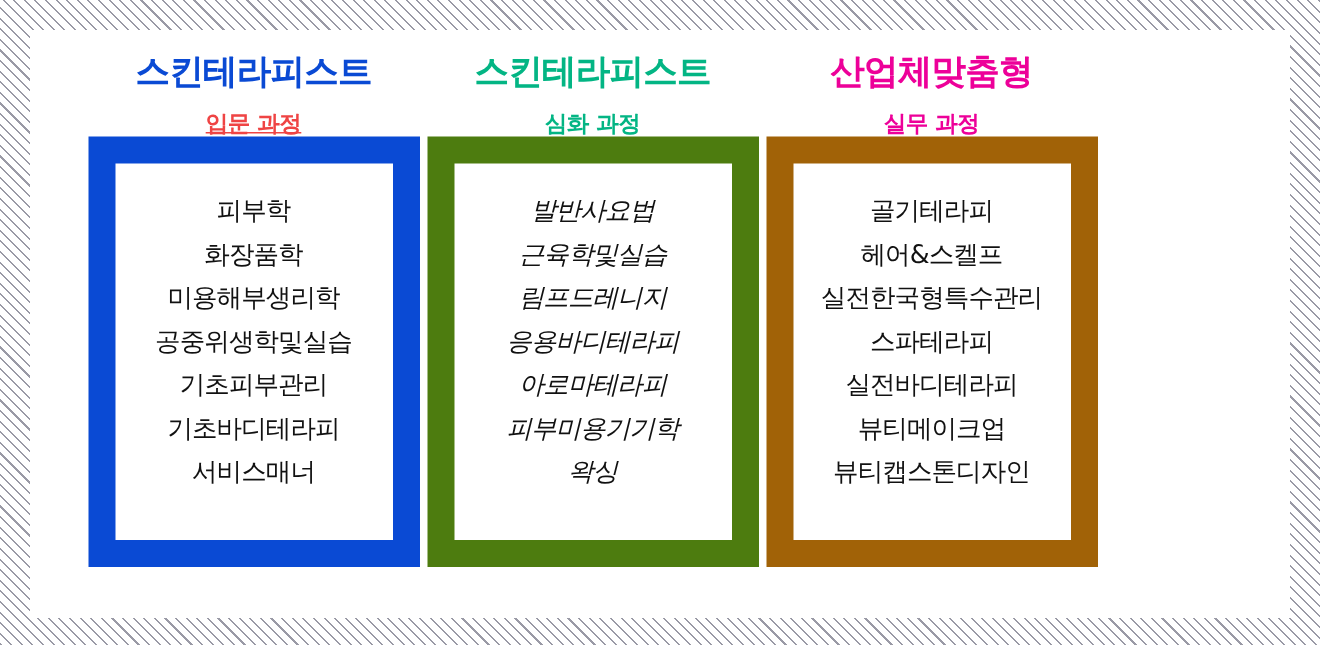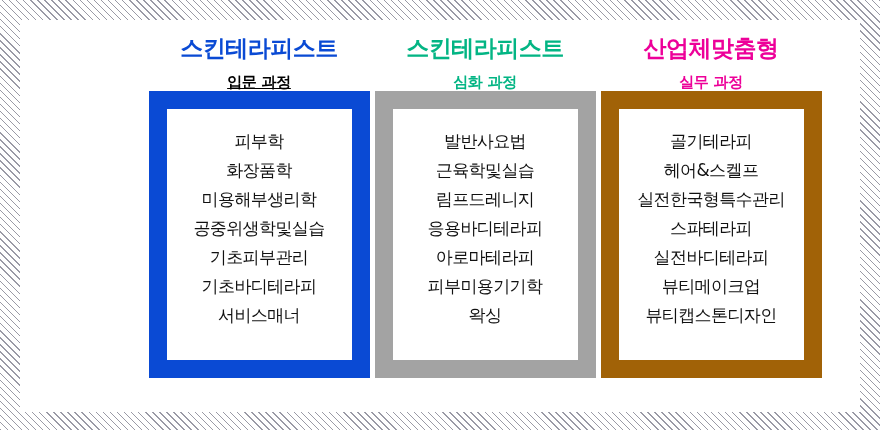--- a/index.html
+++ b/index.html
@@ -31,21 +31,21 @@
 
   
   #panel {
     position: absolute;
     left: 20px;
     top: 20px;
     width: 840px;
     height: 392px;
     background: #ffffff;
     display: flex;
-    justify-content: flex-end;
+    justify-content: flex-start;
     align-items: flex-start;
     box-sizing: border-box;
     padding: 0 36px;
   }
 
   .course-column {
     width: 226px;
     display: flex;
     flex-direction: column;
     align-items: center;
@@ -114,38 +114,38 @@
   .col-2 .course-box      { background: #ed0099; }
 </style>
 </head>
 <body>
 
 <div id="stage">
   <div id="panel">
 
     <div class="course-column col-0">
       <div class="course-title" style="color: rgb(10, 74, 212);">스킨테라피스트</div>
-      <div class="course-subtitle" style="color: #000000; text-decoration: underline;">입문 과정</div>
+      <div class="course-subtitle" style="color: #ef4444; text-decoration: underline;">입문 과정</div>
       <div class="course-box" style="background: rgb(10, 74, 212);">
         <div class="course-inner">
           <div class="subject-item">피부학</div>
           <div class="subject-item">화장품학</div>
           <div class="subject-item">미용해부생리학</div>
           <div class="subject-item">공중위생학및실습</div>
           <div class="subject-item">기초피부관리</div>
           <div class="subject-item">기초바디테라피</div>
           <div class="subject-item">서비스매너</div>
         </div>
       </div>
     </div>
 
     <div class="course-column col-1">
       <div class="course-title" style="color: rgb(3, 181, 132);">스킨테라피스트</div>
       <div class="course-subtitle" style="color: rgb(3, 181, 132);">심화 과정</div>
-      <div class="course-box" style="background: #a3a3a3;">
+      <div class="course-box" style="background: #4d7c0f; font-style: italic;">
         <div class="course-inner">
           <div class="subject-item">발반사요법</div>
           <div class="subject-item">근육학및실습</div>
           <div class="subject-item">림프드레니지</div>
           <div class="subject-item">응용바디테라피</div>
           <div class="subject-item">아로마테라피</div>
           <div class="subject-item">피부미용기기학</div>
           <div class="subject-item">왁싱</div>
         </div>
       </div>

